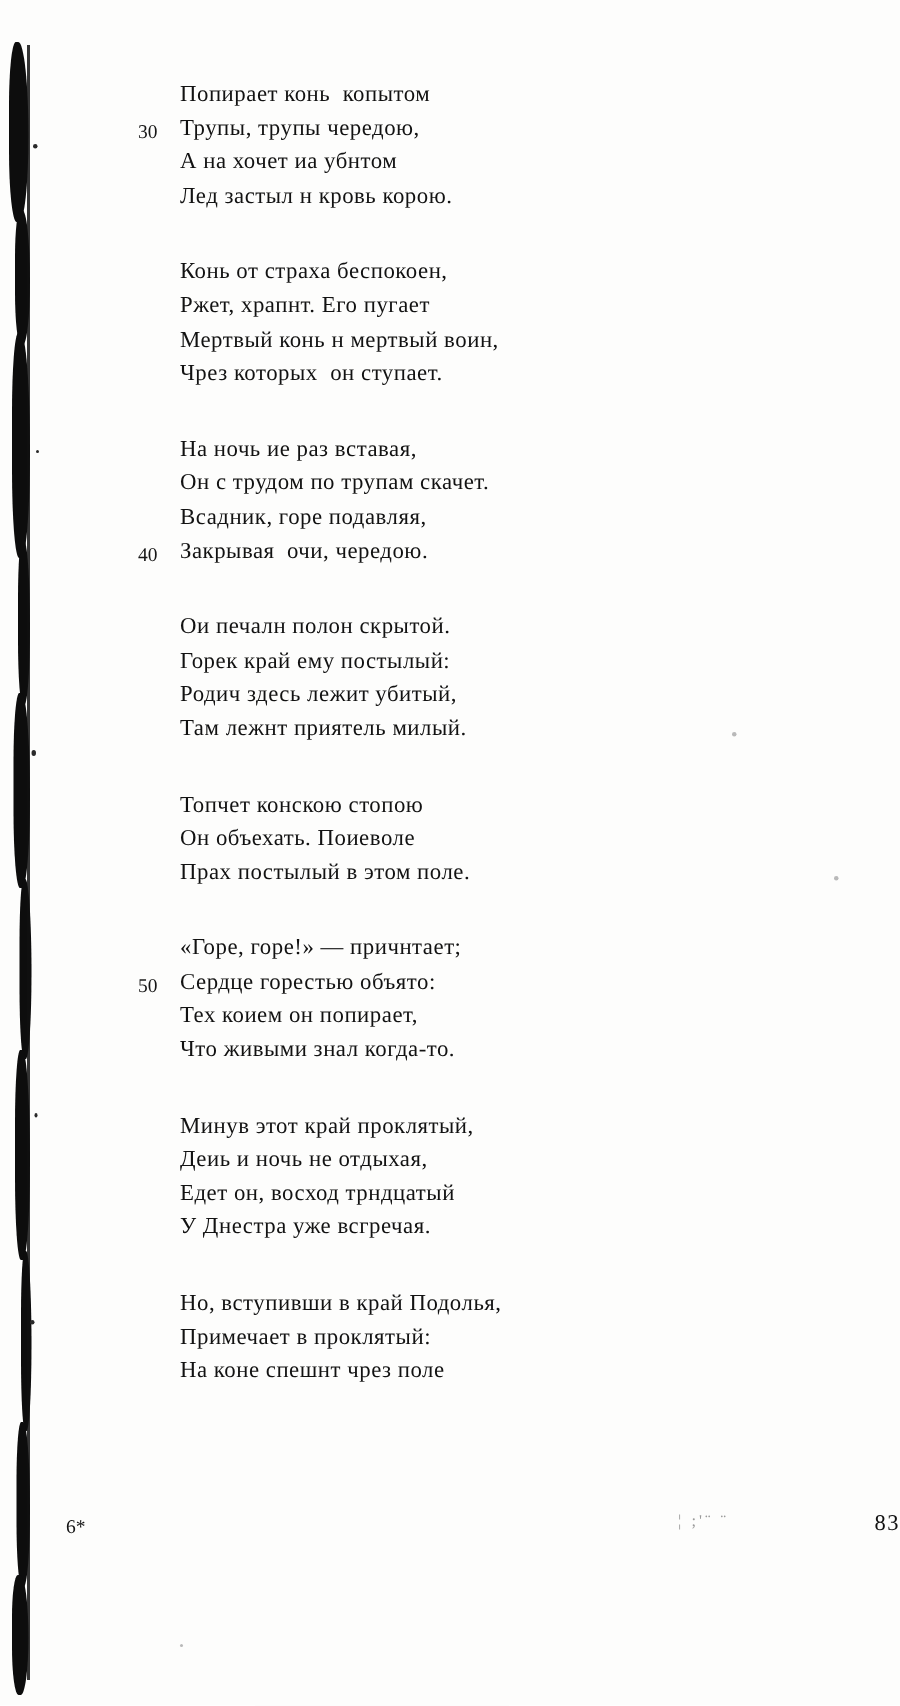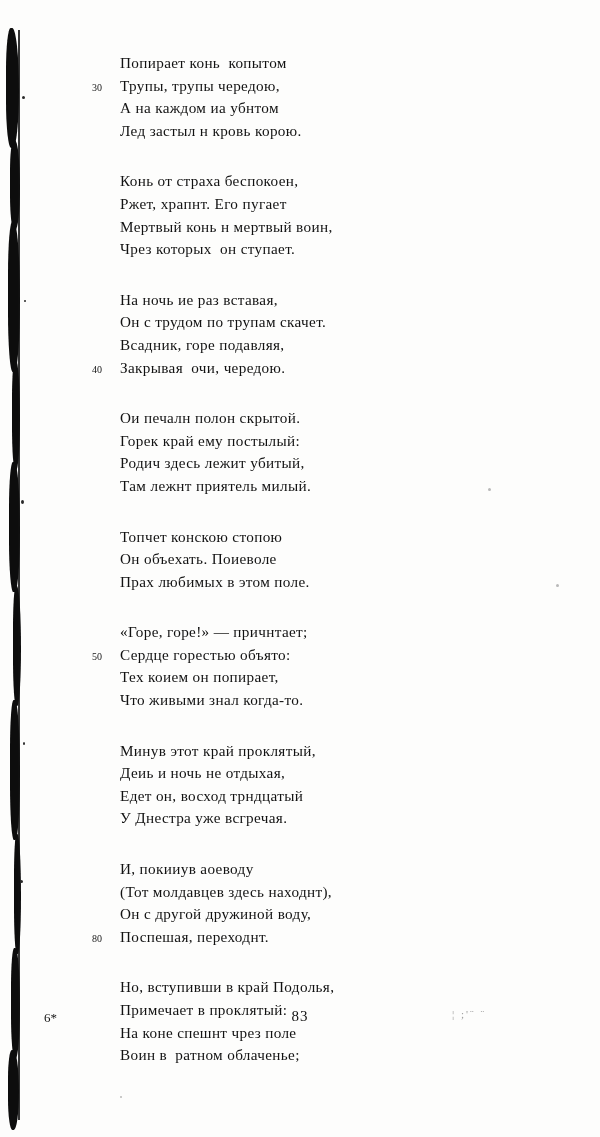--- a/index.html
+++ b/index.html
@@ -58,32 +58,32 @@
     font-size: 15.2px;
     line-height: 22.6px;
     letter-spacing: 0.35px;
     color: #121212;
     white-space: pre;
   }
   .line-num {
     position: absolute;
     left: -28px;
     top: 2px;
-    font-size: 10px;
+    font-size: 13px;
     letter-spacing: 0;
     color: #161616;
   }
 
   
   .folio {
     position: absolute;
     left: 0;
     top: 1008px;
     width: 600px;
-    text-align: center;
+    text-align: right;
     font-size: 15px;
     letter-spacing: 1px;
     color: #111;
   }
   .signature {
     position: absolute;
     left: 44px;
     top: 1010px;
     font-size: 13px;
     color: #141414;
@@ -129,21 +129,21 @@
 
   <div class="speck" style="left:488px; top:488px; width:3px; height:3px;"></div>
   <div class="speck" style="left:556px; top:584px; width:3px; height:3px;"></div>
   <div class="speck" style="left:120px; top:1096px; width:2px; height:2px;"></div>
 
   <div class="poem">
 
     <div class="stanza">
       <div class="line"><span class="line-num"></span><span>Попирает конь  копытом</span></div>
       <div class="line"><span class="line-num">30</span><span>Трупы, трупы чередою,</span></div>
-      <div class="line"><span class="line-num"></span><span>А на каждом иа убнтом</span></div>
+      <div class="line"><span class="line-num"></span><span>А на хочет иа убнтом</span></div>
       <div class="line"><span class="line-num"></span><span>Лед застыл н кровь корою.</span></div>
     </div>
 
     <div class="stanza">
       <div class="line"><span class="line-num"></span><span>Конь от страха беспокоен,</span></div>
       <div class="line"><span class="line-num"></span><span>Ржет, храпнт. Его пугает</span></div>
       <div class="line"><span class="line-num"></span><span>Мертвый конь н мертвый воин,</span></div>
       <div class="line"><span class="line-num"></span><span>Чрез которых  он ступает.</span></div>
     </div>
 
@@ -157,49 +157,42 @@
     <div class="stanza">
       <div class="line"><span class="line-num"></span><span>Ои печалн полон скрытой.</span></div>
       <div class="line"><span class="line-num"></span><span>Горек край ему постылый:</span></div>
       <div class="line"><span class="line-num"></span><span>Родич здесь лежит убитый,</span></div>
       <div class="line"><span class="line-num"></span><span>Там лежнт приятель милый.</span></div>
     </div>
 
     <div class="stanza">
       <div class="line"><span class="line-num"></span><span>Топчет конскою стопою</span></div>
       <div class="line"><span class="line-num"></span><span>Он объехать. Поиеволе</span></div>
-      <div class="line"><span class="line-num"></span><span>Прах любимых в этом поле.</span></div>
+      <div class="line"><span class="line-num"></span><span>Прах постылый в этом поле.</span></div>
     </div>
 
     <div class="stanza">
       <div class="line"><span class="line-num"></span><span>«Горе, горе!» — причнтает;</span></div>
       <div class="line"><span class="line-num">50</span><span>Сердце горестью объято:</span></div>
       <div class="line"><span class="line-num"></span><span>Тех коием он попирает,</span></div>
       <div class="line"><span class="line-num"></span><span>Что живыми знал когда-то.</span></div>
     </div>
 
     <div class="stanza">
       <div class="line"><span class="line-num"></span><span>Минув этот край проклятый,</span></div>
       <div class="line"><span class="line-num"></span><span>Деиь и ночь не отдыхая,</span></div>
       <div class="line"><span class="line-num"></span><span>Едет он, восход трндцатый</span></div>
       <div class="line"><span class="line-num"></span><span>У Днестра уже всгречая.</span></div>
     </div>
 
-    <div class="stanza">
-      <div class="line"><span class="line-num"></span><span>И, покииув аоеводу</span></div>
-      <div class="line"><span class="line-num"></span><span>(Тот молдавцев здесь находнт),</span></div>
-      <div class="line"><span class="line-num"></span><span>Он с другой дружиной воду,</span></div>
-      <div class="line"><span class="line-num">80</span><span>Поспешая, переходнт.</span></div>
-    </div>
 
     <div class="stanza">
       <div class="line"><span class="line-num"></span><span>Но, вступивши в край Подолья,</span></div>
       <div class="line"><span class="line-num"></span><span>Примечает в проклятый:</span></div>
       <div class="line"><span class="line-num"></span><span>На коне спешнт чрез поле</span></div>
-      <div class="line"><span class="line-num"></span><span>Воин в  ратном облаченье;</span></div>
     </div>
 
   </div>
 
   <div class="signature">6*</div>
   <div class="folio">83</div>
   <div class="smudge-right">¦ ;'¨ ¨</div>
 
 </div>
 

